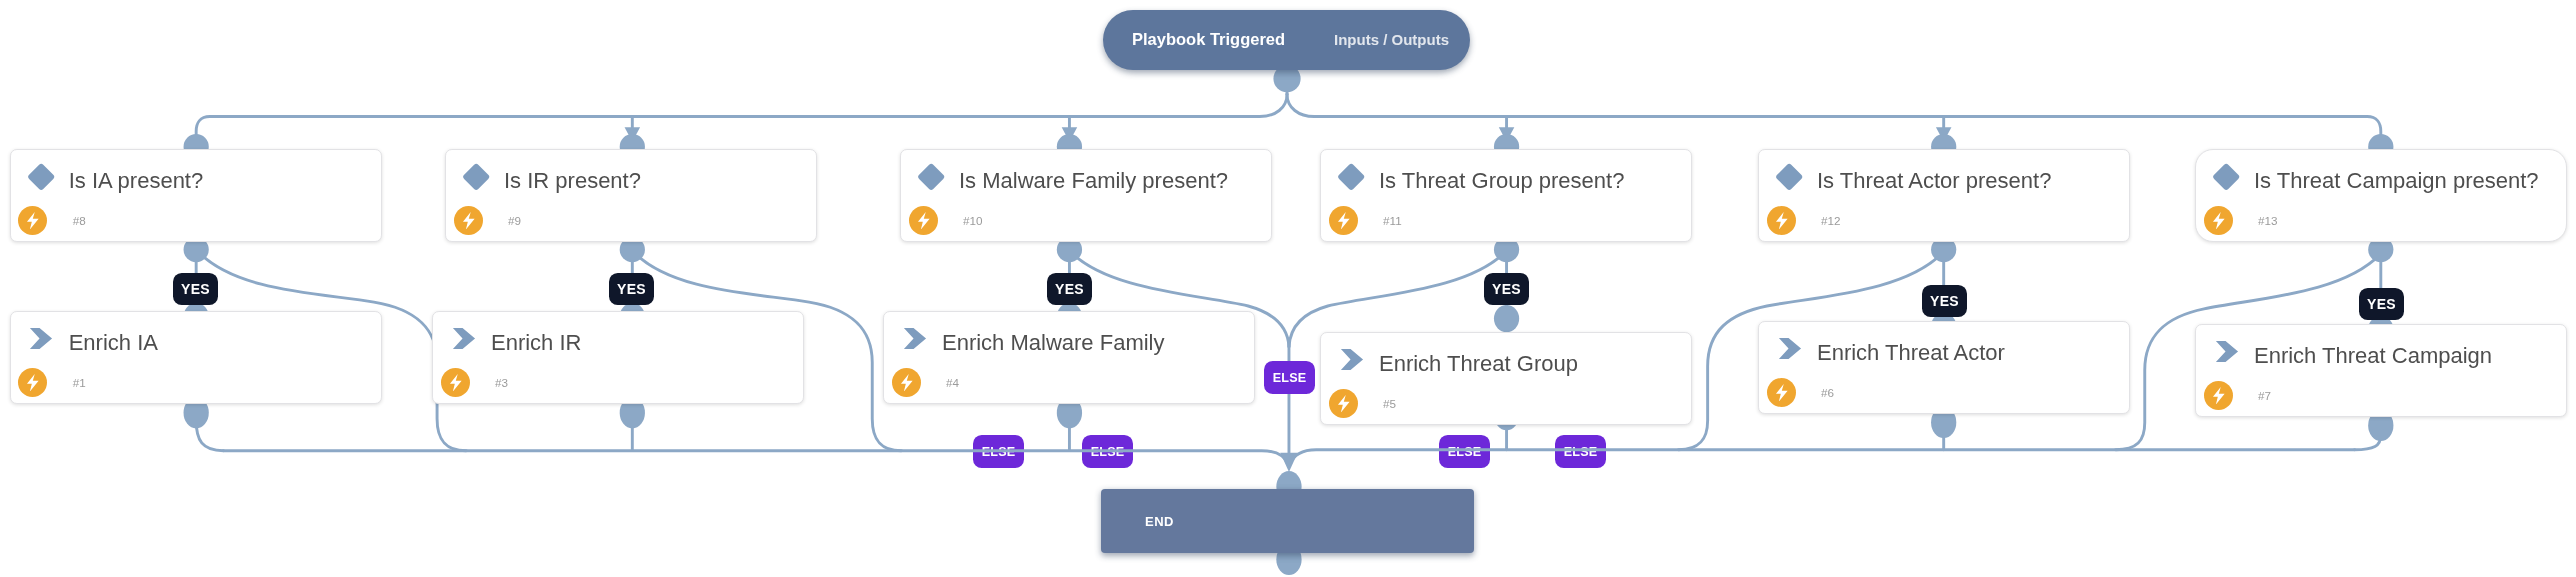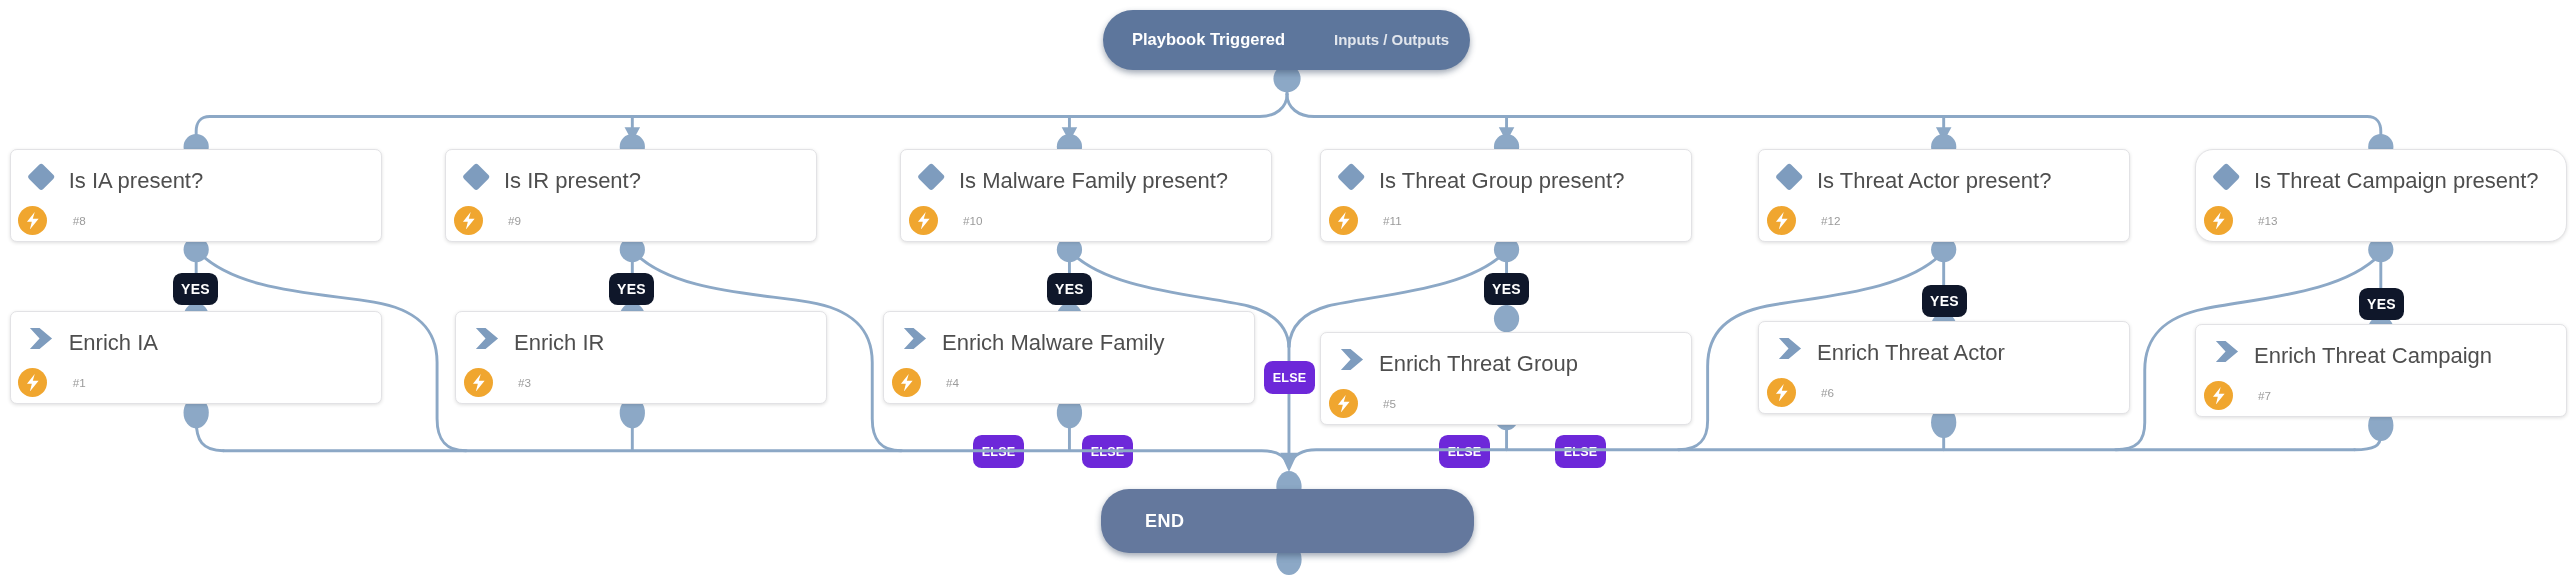--- a/index.html
+++ b/index.html
@@ -42,23 +42,23 @@
     box-shadow:0 2.9px 6.8px rgba(45,62,88,.45);
   }
   .start-pill{
     left:1103px;top:9.7px;width:367px;height:60px;border-radius:30px;
     background:#5d769c;justify-content:space-between;box-sizing:border-box;
     padding:0 21px 0 29px;
   }
   .start-pill .ptitle{font-size:16.5px;font-weight:600;}
   .start-pill .plink{font-size:15px;font-weight:700;color:rgba(255,255,255,.82);}
   .end-pill{
-    left:1101px;top:489px;width:373px;height:64px;border-radius:28px;
+    left:1101px;top:489px;width:373px;height:64px;border-radius:4px;
     background:#64789d;box-sizing:border-box;padding-left:44px;
-    font-size:18px;font-weight:600;letter-spacing:0.5px;
+    font-size:13px;font-weight:600;letter-spacing:0.5px;
   }
 
   
   .yes-badge{
     position:absolute;width:45px;height:32px;border-radius:8.7px;background:#0f172a;
     color:#fff;font-size:14px;font-weight:700;display:flex;align-items:center;
     justify-content:center;letter-spacing:0.3px;
   }
   .else-badge{
     position:absolute;width:51px;height:33px;border-radius:8.7px;background:#6d28d9;
@@ -231,21 +231,21 @@
           <path d="M3,2 L13,2 L26,13 L13,24 L3,24 L13,13 Z" fill="#7e9cbe"></path>
         </svg></span>
     <span class="title">Enrich IA</span>
     <span class="boltwrap">
         <svg width="15.6" height="17.5" viewBox="0 0 16 18">
           <path d="M10,0 L2,10 H7 L5,18 L14,7 H8 Z" fill="#fff"></path>
         </svg>
       </span>
     <span class="num">#1</span>
   </div>
-  <div class="node" style="left:455px;top:311px;padding-left:32px;">
+  <div class="node" style="left:432px;top:311px;padding-left:32px;">
     <span class="chevicon"><svg width="27" height="25" viewBox="0 0 28 26">
           <path d="M3,2 L13,2 L26,13 L13,24 L3,24 L13,13 Z" fill="#7e9cbe"></path>
         </svg></span>
     <span class="title">Enrich IR</span>
     <span class="boltwrap">
         <svg width="15.6" height="17.5" viewBox="0 0 16 18">
           <path d="M10,0 L2,10 H7 L5,18 L14,7 H8 Z" fill="#fff"></path>
         </svg>
       </span>
     <span class="num">#3</span>

